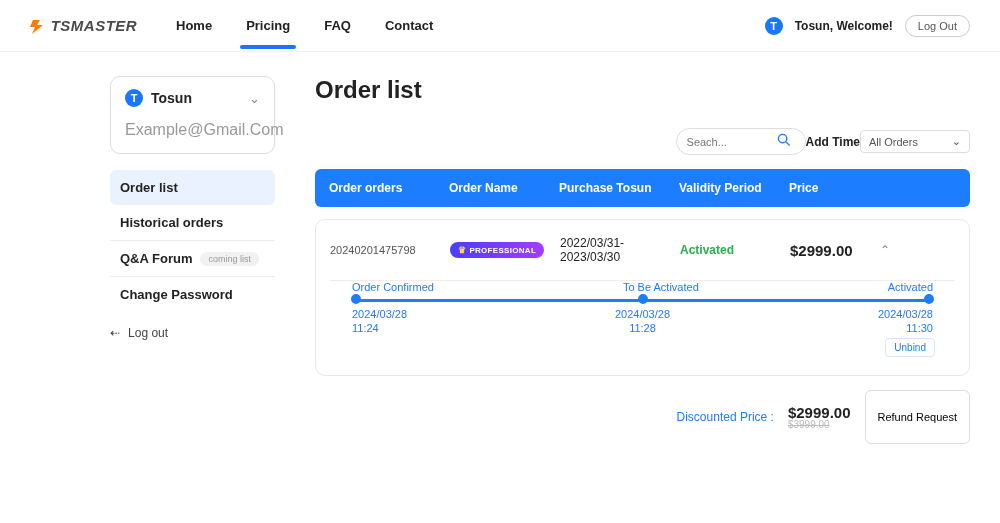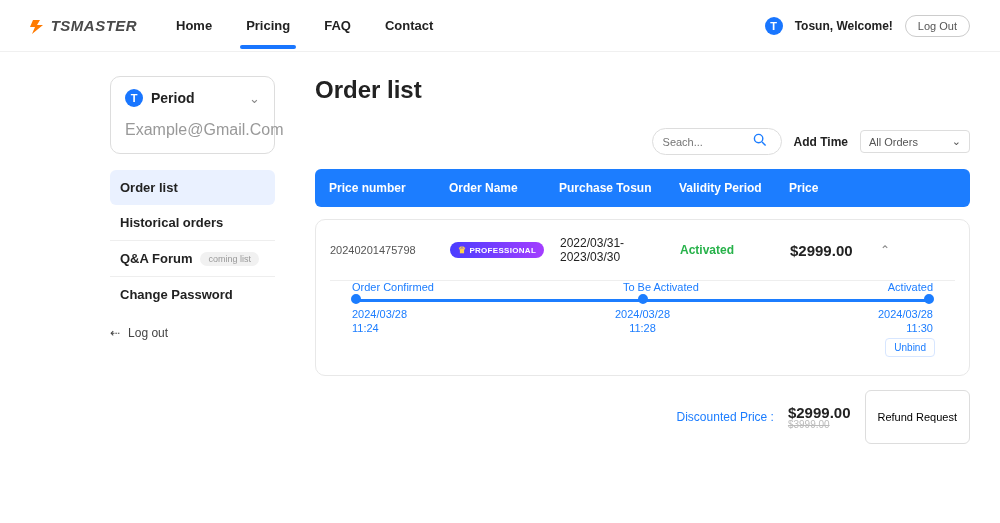--- a/index.html
+++ b/index.html
@@ -21,21 +21,21 @@
 .profile-top .name{font-weight:700;font-size:14px}
 .chev{margin-left:auto;color:#888}
 .email{font-size:16px;color:#999;margin-top:14px}
 .menu{margin-top:16px}
 .mi{padding:10px 10px;font-size:13px;font-weight:600;border-bottom:1px solid #eee;display:flex;align-items:center;gap:8px;cursor:pointer}
 .mi.active{background:#eaf1ff;border-radius:6px;border-bottom:none}
 .soon{font-size:9px;color:#999;background:#f1f1f1;border-radius:8px;padding:2px 8px;font-weight:400}
 .logout-row{margin-top:14px;display:flex;align-items:center;gap:8px;color:#444;font-size:12px;cursor:pointer}
 .main{flex:1;padding-right:0}
 h1{font-size:24px;font-weight:700;margin-bottom:24px}
-.controls{display:flex;align-items:center;gap:12px;margin-bottom:14px}
+.controls{display:flex;align-items:center;margin-bottom:14px}
 .search{margin-left:auto;display:flex;align-items:center;border:1px solid #ddd;border-radius:16px;padding:4px 10px;width:130px}
 .search input{border:none;outline:none;font-size:11px;width:90px;background:transparent}
 .addtime{font-weight:700;font-size:12px}
 .select{border:1px solid #ddd;border-radius:4px;padding:4px 8px;width:110px;display:flex;align-items:center;font-size:11px;color:#555;cursor:pointer}
 .thead{background:#1c7dff;color:#fff;border-radius:6px;display:grid;grid-template-columns:120px 110px 120px 110px 90px 20px;gap:0;align-items:center;padding:12px 14px;font-size:12px;font-weight:600}
 .card{border:1px solid #e8e8e8;border-radius:10px;margin-top:12px;padding:0 14px 14px}
 .row{display:grid;grid-template-columns:120px 110px 120px 110px 90px 20px;align-items:center;padding:16px 0;font-size:12px}
 .onum{color:#555;font-size:11px}
 .pill{display:inline-flex;align-items:center;background:linear-gradient(90deg,#4a3dff,#a43dff);color:#fff;border-radius:10px;padding:3px 8px;font-size:8px;font-weight:700;letter-spacing:.3px;gap:3px}
 .pill .crown{color:#ffd24a;font-size:9px}
@@ -77,21 +77,21 @@
     <span class="welcome">Tosun, Welcome!</span>
     <button class="logout-btn">Log Out</button>
   </div>
 </div>
 
 <div class="wrap">
   <div class="sidebar">
     <div class="profile">
       <div class="profile-top">
         <div class="avatar">T</div>
-        <span class="name">Period</span>
+        <span class="name">Tosun</span>
         <span class="chev">⌄</span>
       </div>
       <div class="email">Example@Gmail.Com</div>
     </div>
     <div class="menu">
       <div class="mi active">Order list</div>
       <div class="mi">Historical orders</div>
       <div class="mi">
         <span>Q&amp;A Forum</span>
         <span class="soon">coming list</span>
@@ -118,21 +118,21 @@
         </span>
       </div>
       <span class="addtime">Add Time</span>
       <div class="select">
         <span>All Orders</span>
         <span style="margin-left:auto">⌄</span>
       </div>
     </div>
 
     <div class="thead">
-      <span>Price number</span>
+      <span>Order orders</span>
       <span>Order Name</span>
       <span>Purchase Tosun</span>
       <span>Validity Period</span>
       <span>Price</span>
       <span></span>
     </div>
 
     <div class="card">
       <div class="row">
         <span class="onum">20240201475798</span>

